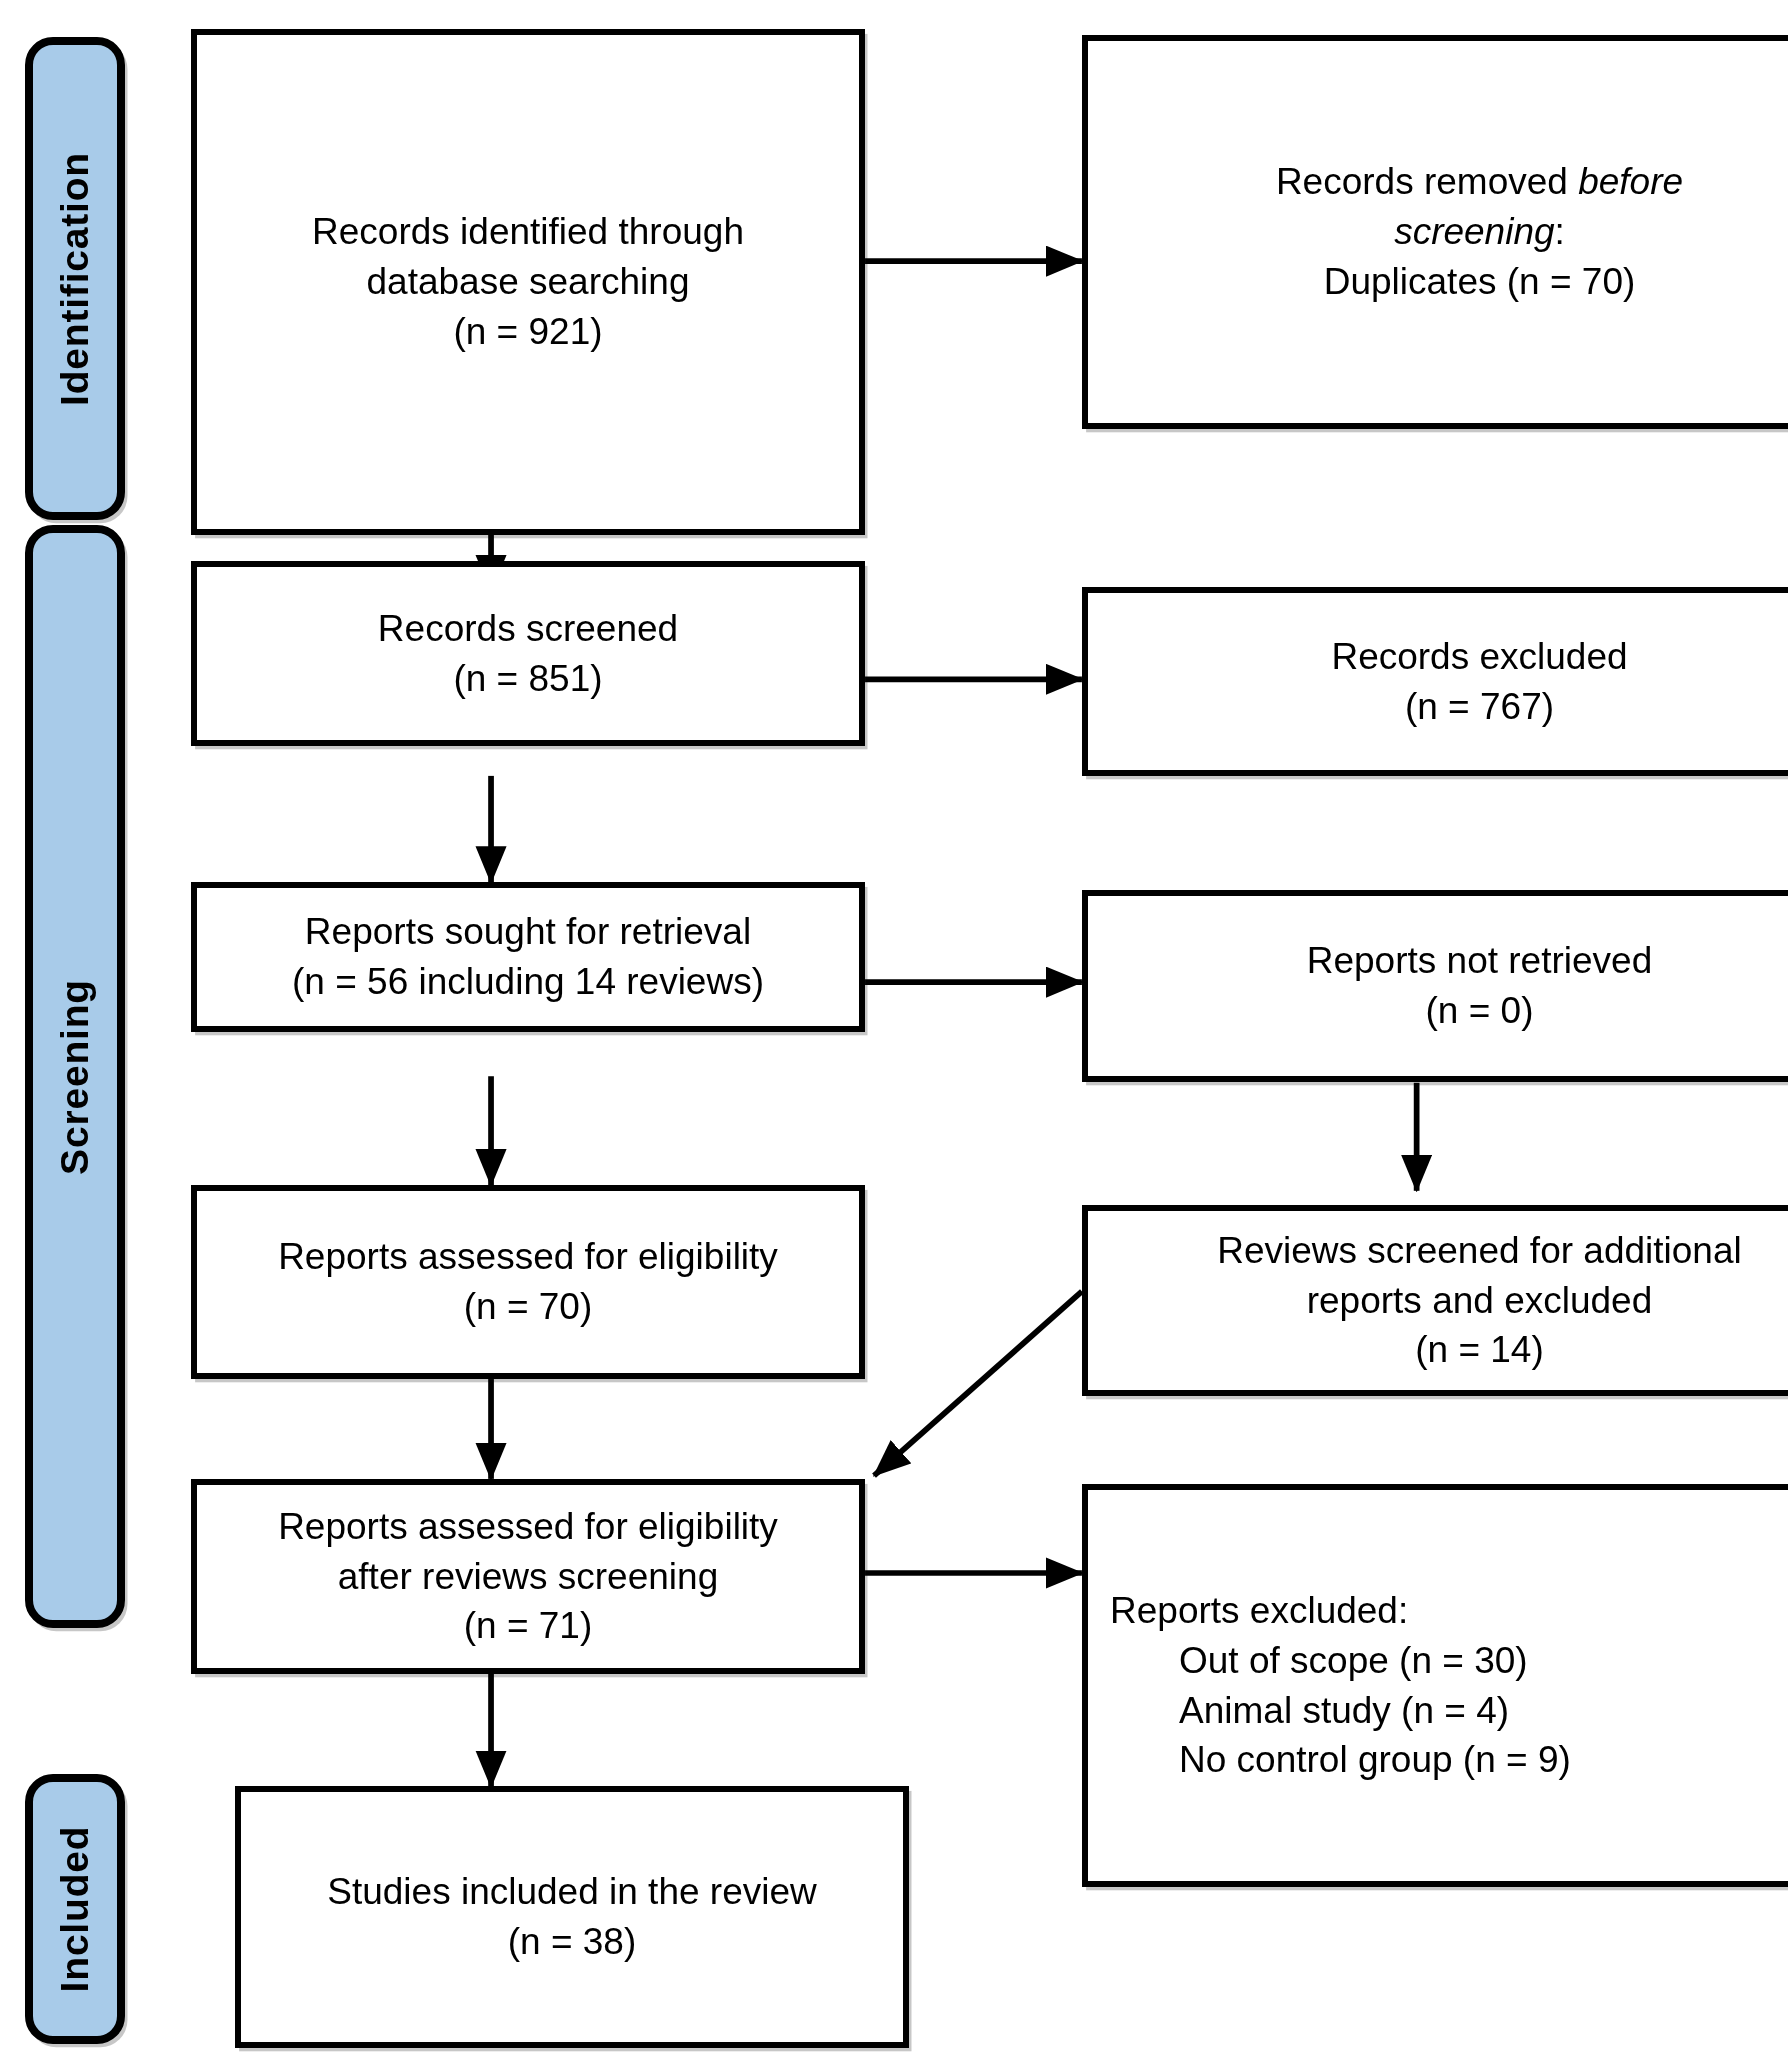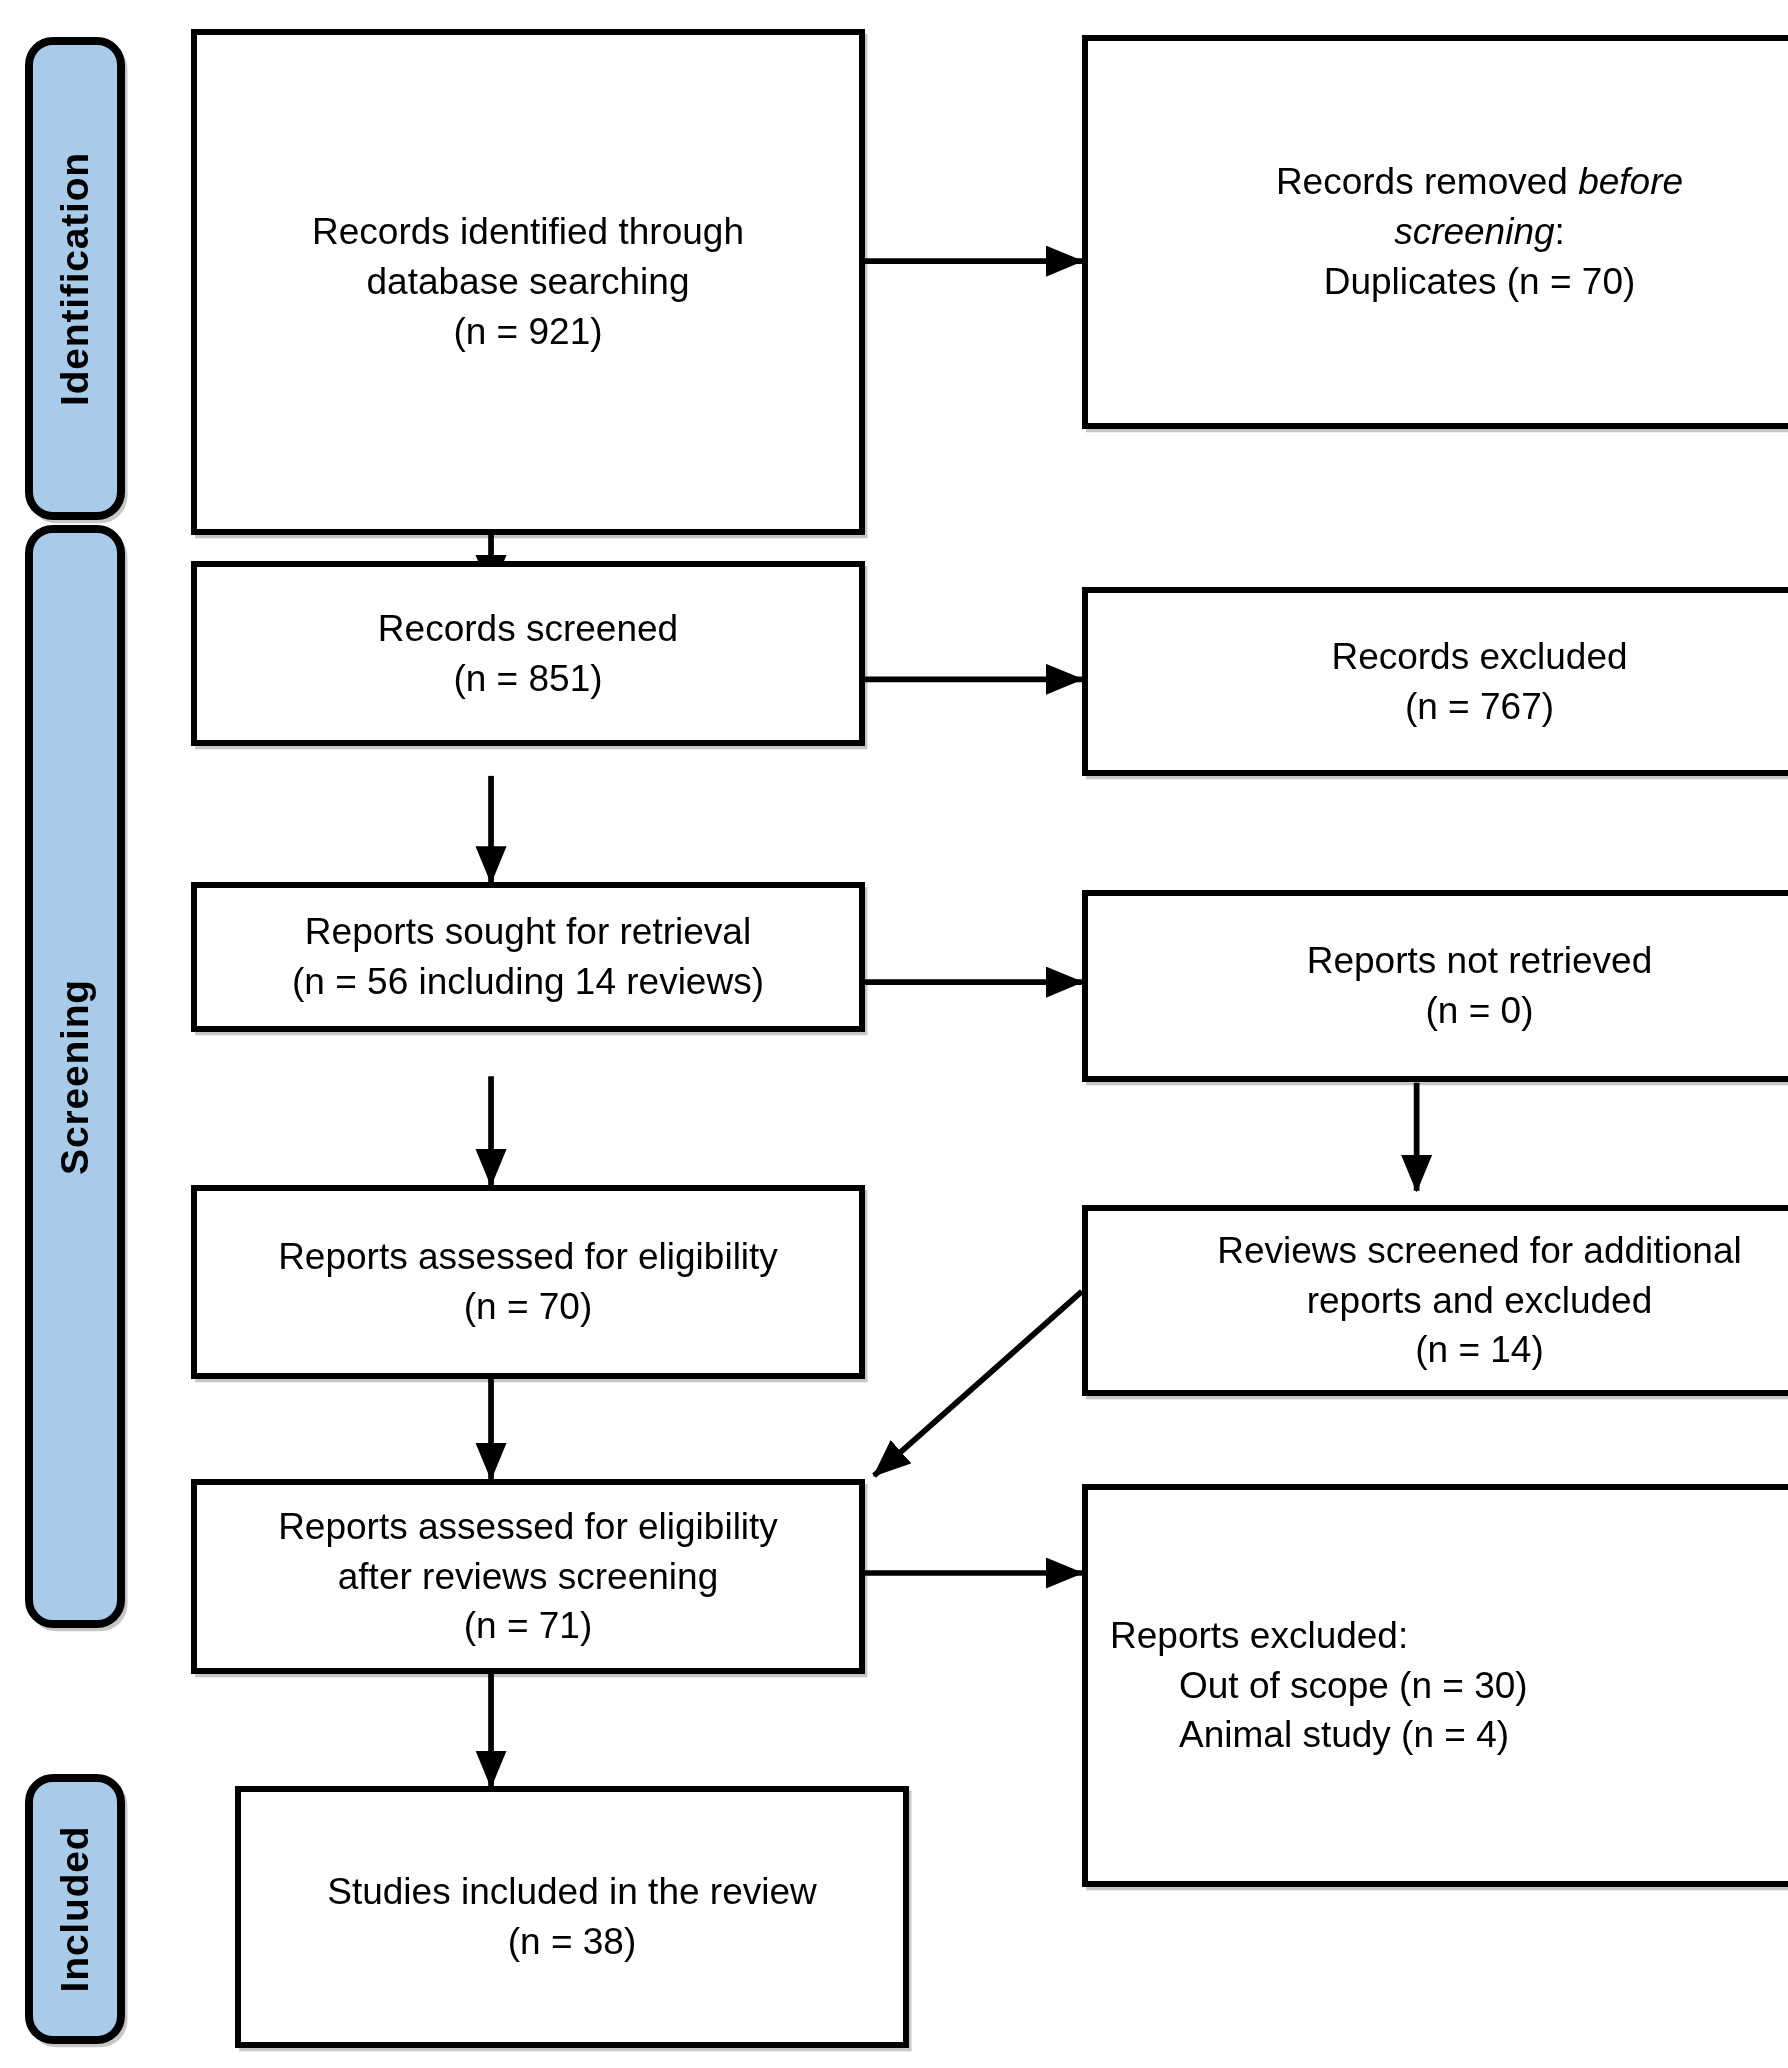--- a/index.html
+++ b/index.html
@@ -163,16 +163,17 @@
   <div class="box r-col box-reviews-screened">
     <div class="ln">Reviews screened for additional</div>
     <div class="ln">reports and excluded</div>
     <div class="ln">(n = 14)</div>
   </div>
 
   <div class="box r-col box-reports-excluded">
     <div class="ln">Reports excluded:</div>
     <div class="ln item">Out of scope (n = 30)</div>
     <div class="ln item">Animal study (n = 4)</div>
+    <div class="ln item">No control group (n = 9)</div>
   </div>
 
 </div>
 
 
 </body></html>

